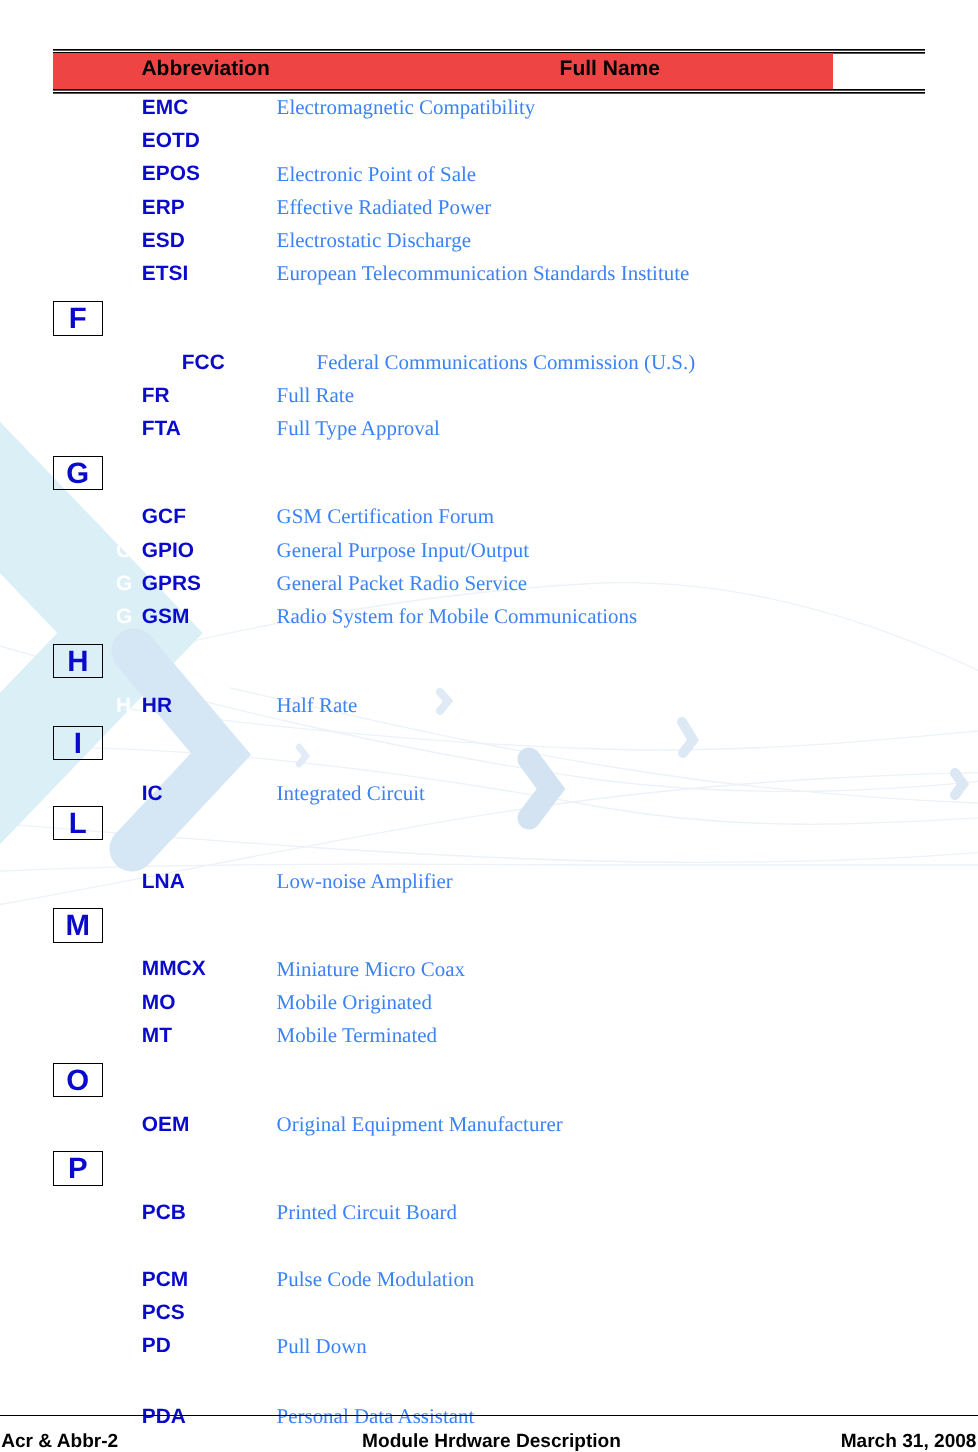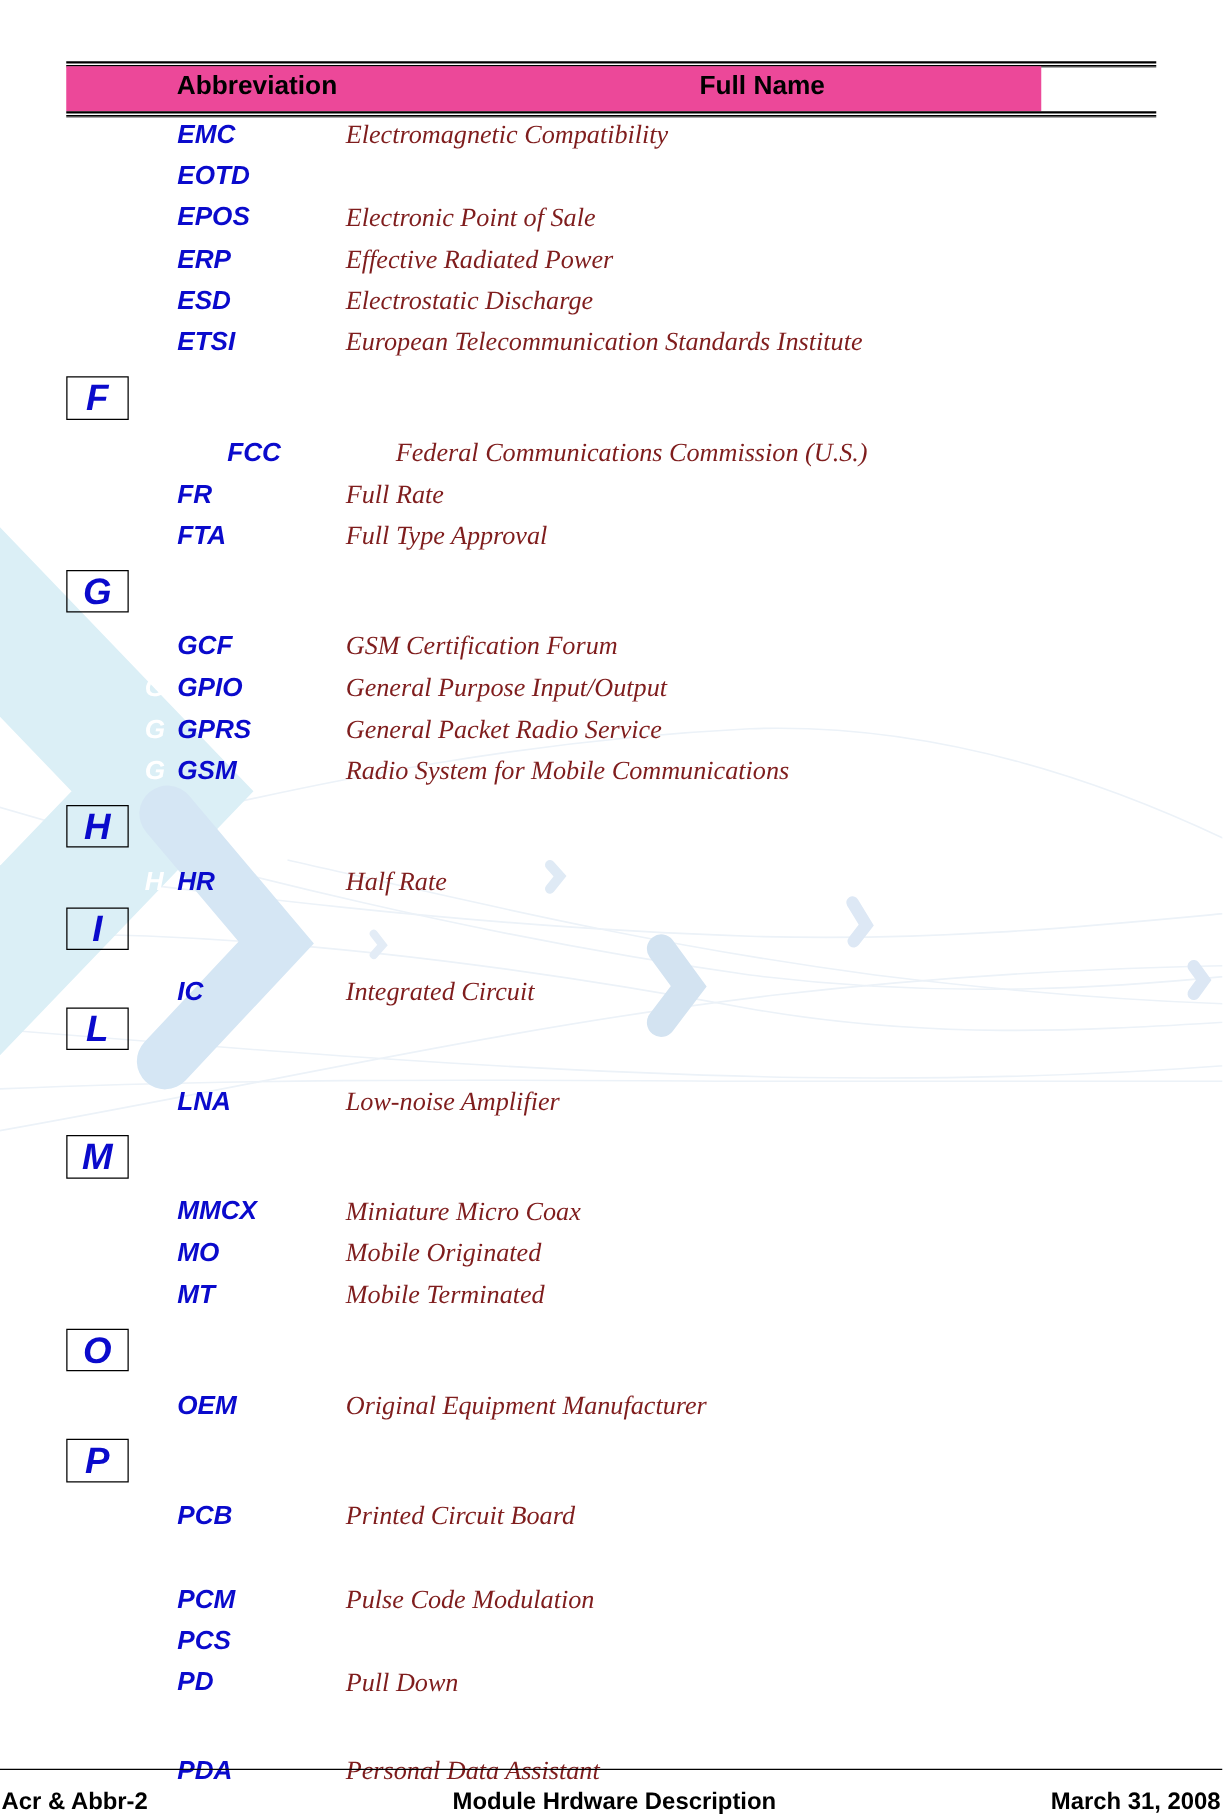--- a/index.html
+++ b/index.html
@@ -7,35 +7,35 @@
   body{width:978px;height:1452px;background:#ffffff;-webkit-font-smoothing:antialiased;text-rendering:geometricPrecision;
        font-family:"Liberation Serif",serif;position:relative;overflow:hidden;}
   .page{position:absolute;left:0;top:0;width:978px;height:1452px;overflow:hidden;}
 
   
   .watermark{position:absolute;left:0;top:0;width:978px;height:1452px;z-index:0;pointer-events:none;}
 
   
   .table-head{position:absolute;left:53px;top:0;width:872px;height:1452px;z-index:3;}
   .rule-thick{position:absolute;left:0;height:2px;width:872px;background:linear-gradient(to bottom,#000 0%,#000 60%,#555 60%,#555 100%);}
-  .head-band{position:absolute;left:0;top:53.0px;height:35.5px;background:#ec4899;width:780px;}
+  .head-band{position:absolute;left:0;top:53.0px;height:35.5px;background:#ef4444;width:780px;}
   .head-cell{position:absolute;top:5.0px;font-family:"Liberation Sans",sans-serif;
              font-weight:bold;font-size:21px;color:#000;line-height:21px;white-space:nowrap;}
   .head-abbr{left:88.4px;}
   .head-full{left:506.6px;}
 
   
-  .rows{position:absolute;left:0;top:0;width:978px;height:1452px;z-index:3;font-style:italic;}
+  .rows{position:absolute;left:0;top:0;width:978px;height:1452px;z-index:3;}
   .entry{position:absolute;left:0;width:978px;height:22px;}
   .mark{position:absolute;left:115.9px;top:-1.8px;font-family:"Liberation Sans",sans-serif;
         font-weight:bold;font-size:20.9px;line-height:20.9px;color:#ffffff;white-space:nowrap;}
   .abbr{position:absolute;left:141.8px;top:-1.8px;font-family:"Liberation Sans",sans-serif;
         font-weight:bold;font-size:20.9px;line-height:20.9px;color:#0A0ACC;white-space:nowrap;}
   .full{position:absolute;left:276.6px;top:-2.6px;font-family:"Liberation Serif",serif;
-        font-weight:normal;font-size:20.95px;line-height:20.95px;color:#7f1d1d;white-space:nowrap;}
+        font-weight:normal;font-size:20.95px;line-height:20.95px;color:#3b82f6;white-space:nowrap;}
 
   
   .letter-box{position:absolute;left:53px;width:49.6px;height:34.6px;
               border:1.7px solid #000;box-sizing:border-box;background:transparent;}
   .letter-box .glyph{position:absolute;left:0;right:0;top:1.8px;text-align:center;
               font-family:"Liberation Sans",sans-serif;font-weight:bold;font-size:29.4px;
               line-height:29.4px;color:#0A0ACC;}
 
   
   .footer-rule{position:absolute;left:0;top:1414.6px;width:978px;height:1.2px;background:#000;z-index:3;}

